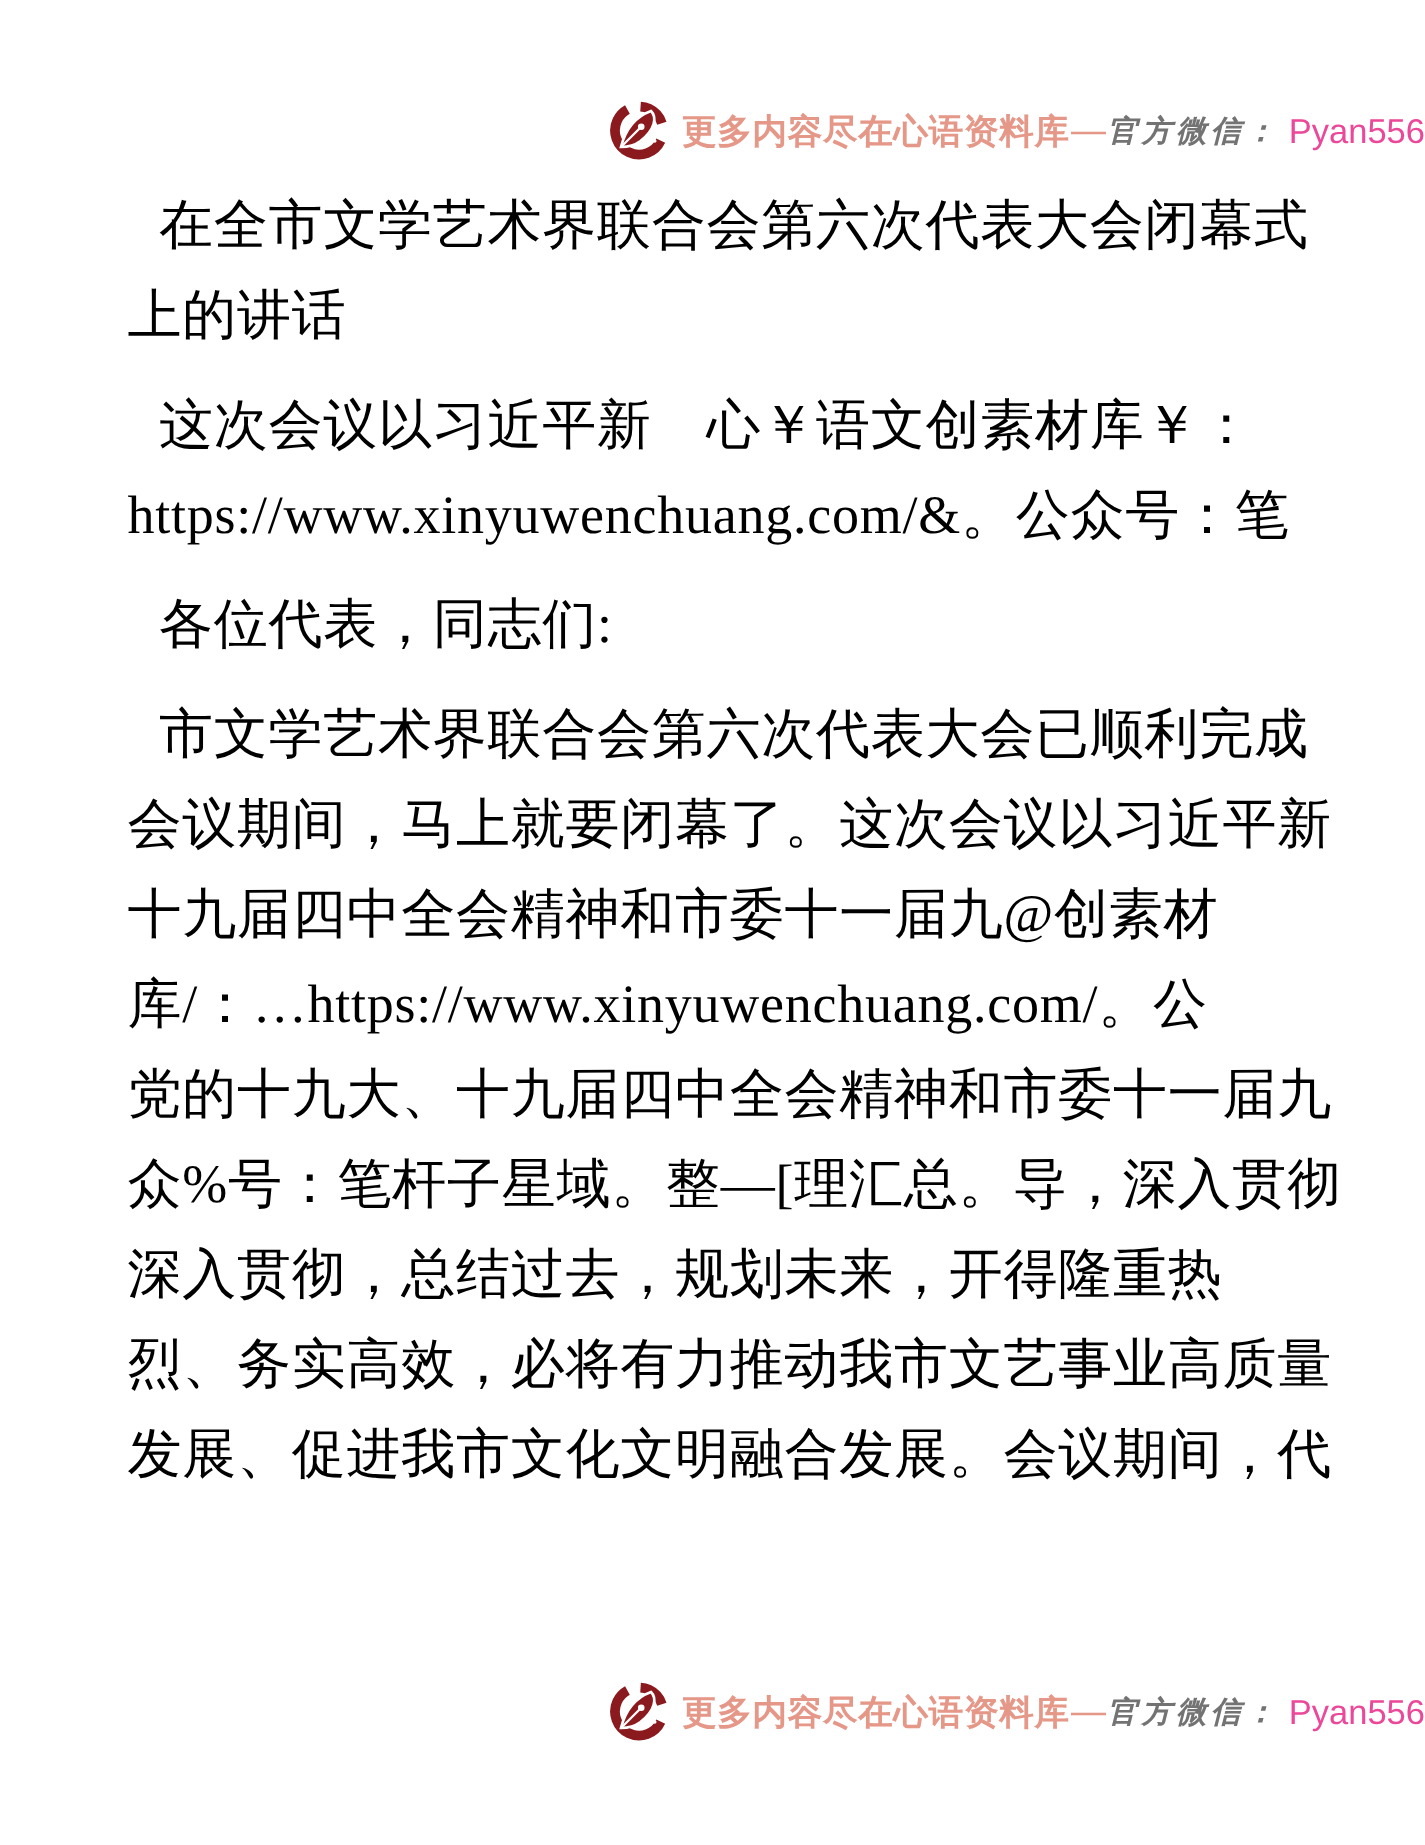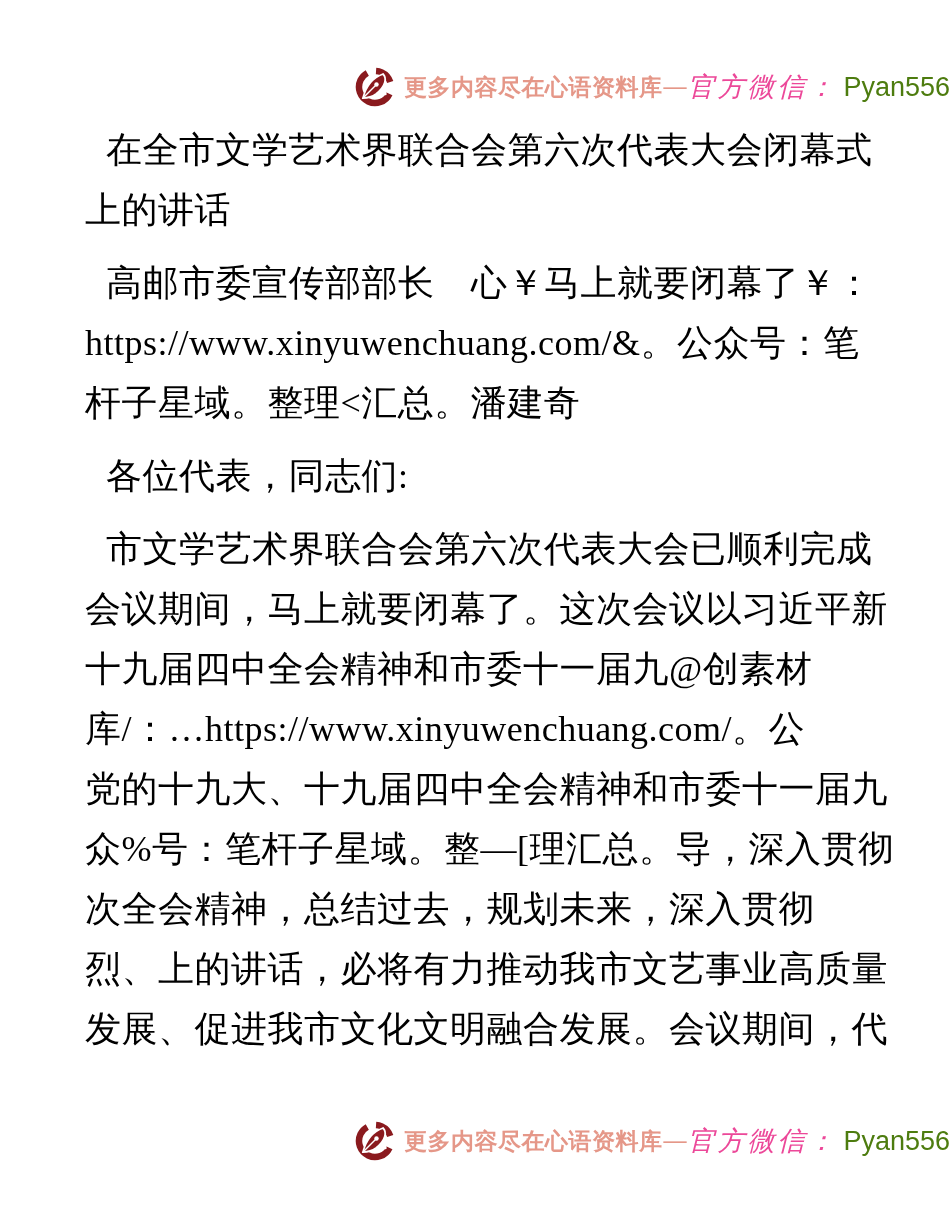--- a/index.html
+++ b/index.html
@@ -31,30 +31,31 @@
     letter-spacing: 0.5px;
   }
   .wm-dash {
     color: #E59788;
     font-size: 23px;
     font-weight: bold;
     letter-spacing: -2px;
     margin: 0 1px;
   }
   .wm-label {
-    color: #ec4899;
-    font-size: 27px;
+    color: #737373;
+    font-size: 20px;
     font-style: italic;
     letter-spacing: 3px;
     margin-left: 2px;
+    font-weight: bold;
   }
   .wm-id {
-    color: #4d7c0f;
+    color: #ec4899;
     font-family: "Liberation Sans", "DejaVu Sans", sans-serif;
-    font-size: 27px;
+    font-size: 23px;
     margin-left: 6px;
   }
   .content {
     position: absolute;
     top: 120px;
     left: 85px;
     width: 790px;
     color: #000000;
   }
   .para {
@@ -85,36 +86,35 @@
       <span class="wm-label">官方微信：</span>
       <span class="wm-id">Pyan556</span>
   </div>
 
   <div class="content">
       <div class="para">
         <div class="line first">在全市文学艺术界联合会第六次代表大会闭幕式</div>
         <div class="line">上的讲话</div>
       </div>
       <div class="para">
-        <div class="line first">高邮市委宣传部部长　心￥马上就要闭幕了￥：</div>
+        <div class="line first">这次会议以习近平新　心￥语文创素材库￥：</div>
         <div class="line">https://www.xinyuwenchuang.com/&amp;。公众号：笔</div>
-        <div class="line">杆子星域。整理&lt;汇总。潘建奇</div>
       </div>
       <div class="para">
         <div class="line first">各位代表，同志们:</div>
       </div>
       <div class="para">
         <div class="line first">市文学艺术界联合会第六次代表大会已顺利完成</div>
         <div class="line">会议期间，马上就要闭幕了。这次会议以习近平新</div>
         <div class="line">十九届四中全会精神和市委十一届九@创素材</div>
         <div class="line">库/：…https://www.xinyuwenchuang.com/。公</div>
         <div class="line">党的十九大、十九届四中全会精神和市委十一届九</div>
         <div class="line">众%号：笔杆子星域。整—[理汇总。导，深入贯彻</div>
-        <div class="line">次全会精神，总结过去，规划未来，深入贯彻</div>
-        <div class="line">烈、上的讲话，必将有力推动我市文艺事业高质量</div>
+        <div class="line">深入贯彻，总结过去，规划未来，开得隆重热</div>
+        <div class="line">烈、务实高效，必将有力推动我市文艺事业高质量</div>
         <div class="line">发展、促进我市文化文明融合发展。会议期间，代</div>
       </div>
     </div>
 
   <div class="watermark wm-bottom">
     <svg class="wm-logo" width="40" height="40" viewBox="0 0 40 40">
       <circle cx="20" cy="20" r="16" fill="none" stroke="#8A1A1E" stroke-width="6.5" stroke-dasharray="60 9 19 12" transform="rotate(25 20 20)"></circle>
       <path d="M8 31 C11 19 17 11 28 7 C32 11 31 19 21 27 C17 30 12 31 8 31 Z" fill="#8A1A1E" stroke="#FFFFFF" stroke-width="1.8"></path>
       <circle cx="21.5" cy="17.5" r="2.2" fill="#FFFFFF"></circle>
       <path d="M8 31 L21.5 17.5" stroke="#FFFFFF" stroke-width="1.5" fill="none"></path>

